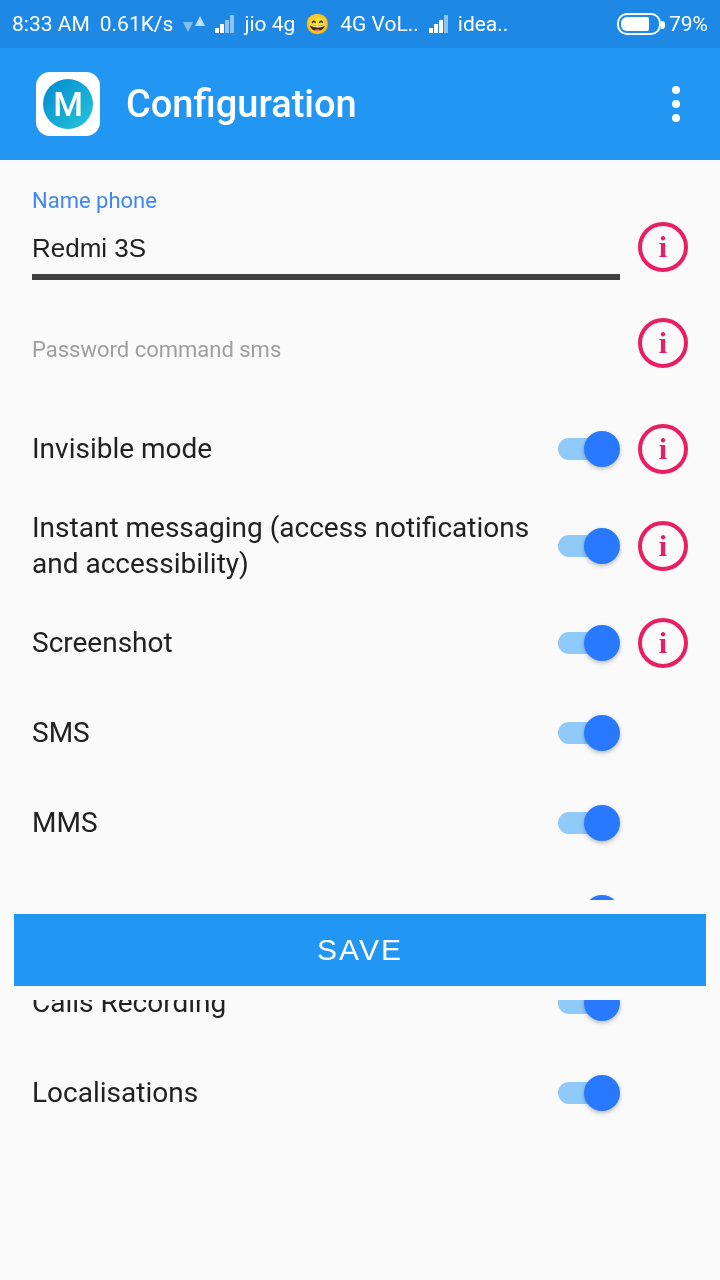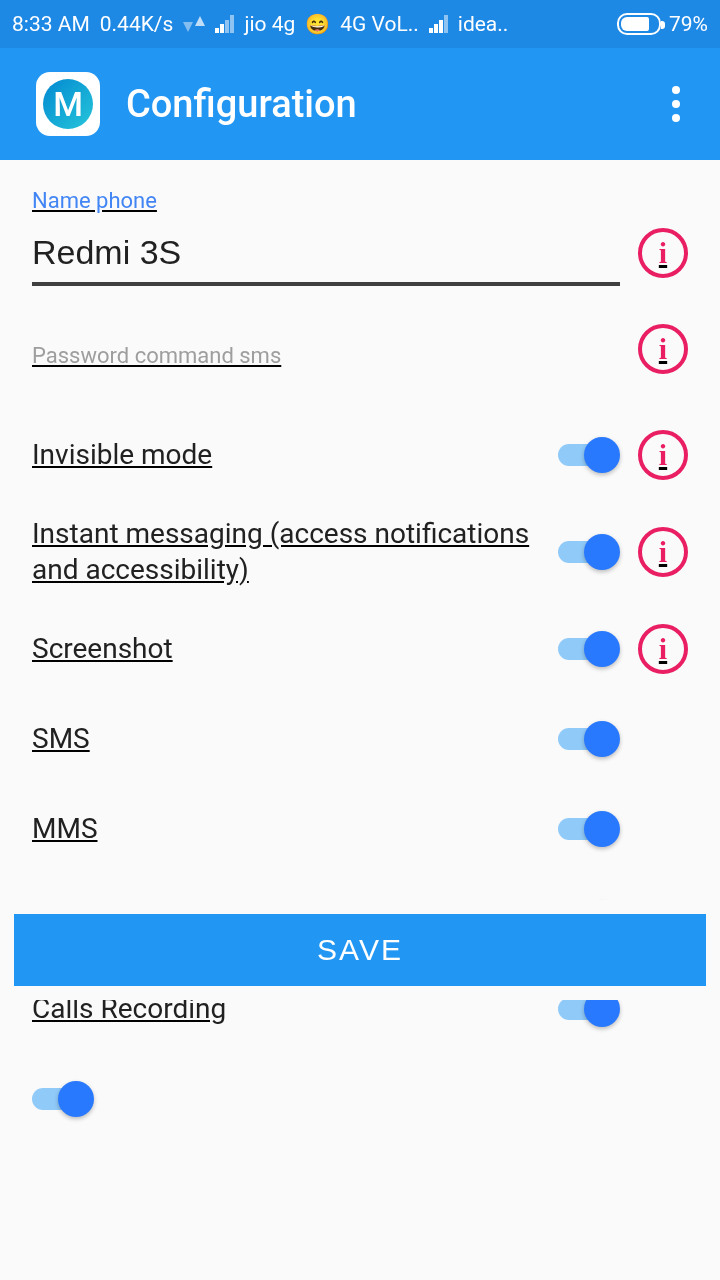--- a/index.html
+++ b/index.html
@@ -55,31 +55,31 @@
     width: 50px; height: 50px; border-radius: 50%;
     background: linear-gradient(135deg, #0288d1 0%, #26c6da 100%);
     color: #fff; font-size: 34px; font-weight: 500;
     display: flex; align-items: center; justify-content: center;
   }
   .app-title { color: #fff; font-size: 38px; font-weight: 500; flex: 1; }
   .overflow { width: 40px; display: flex; flex-direction: column; align-items: center; gap: 6px; }
   .overflow span { width: 8px; height: 8px; background: #fff; border-radius: 50%; }
 
   
-  .content { padding: 28px 32px 0 32px; height: calc(1280px - 48px - 112px - 96px); overflow: hidden; text-decoration: underline; }
+  .content { padding: 28px 32px 0 32px; height: calc(1280px - 48px - 112px - 96px); overflow: hidden; }
   
   .field-row { display: flex; align-items: flex-end; gap: 18px; margin-bottom: 36px; }
   .field { flex: 1; }
   .field-label { font-size: 22px; margin-bottom: 14px; }
   .field-label.active { color: #4285f4; }
   .field-label.inactive { color: #9e9e9e; margin-top: 21px; }
   .field-input {
     width: 100%; border: none; background: transparent;
-    font-size: 34px; color: #212121; padding: 6px 0 10px 0;
-    border-bottom: 4px solid #404040; outline: none;
+    font-size: 26px; color: #212121; padding: 6px 0 10px 0;
+    border-bottom: 6px solid #404040; outline: none;
   }
   .field-input.plain { border-bottom: 1.5px solid #8a8a8a; font-size: 34px; }
   
   .info-btn {
     width: 50px; height: 50px; border: 4px solid #e91e63; border-radius: 50%;
     display: flex; align-items: center; justify-content: center;
     color: #e91e63; font-size: 30px; font-weight: 700; font-family: Georgia, serif;
     margin-bottom: 8px; flex-shrink: 0;
   }
   
@@ -111,21 +111,21 @@
   .root { position: relative; width: 720px; height: 1000px; }
 </style>
 </head>
 <body>
 
 <div class="root">
 
   <div class="status-bar">
     <div class="status-left">
       <span>8:33 AM</span>
-      <span>0.44K/s</span>
+      <span>0.61K/s</span>
       <span class="updown">
         <span class="arrow-down"></span>
           <span class="arrow-up"></span>
       </span>
       <span class="signal-icon">
         <span class="sb1 on"></span>
           <span class="sb2 on"></span>
           <span class="sb3"></span>
           <span class="sb4"></span>
       </span>
@@ -236,20 +236,21 @@
       <div class="toggle-row">
         <div class="toggle-label">Calls Recording</div>
         <div class="toggle">
             <div class="toggle-track"></div>
             <div class="toggle-thumb"></div>
           </div>
         <div class="info-spacer"></div>
       </div>
 
       <div class="toggle-row">
+        <div class="toggle-label">Localisations</div>
         <div class="toggle">
             <div class="toggle-track"></div>
             <div class="toggle-thumb"></div>
           </div>
         <div class="info-spacer"></div>
       </div>
 
     </div>
   </div>
 

